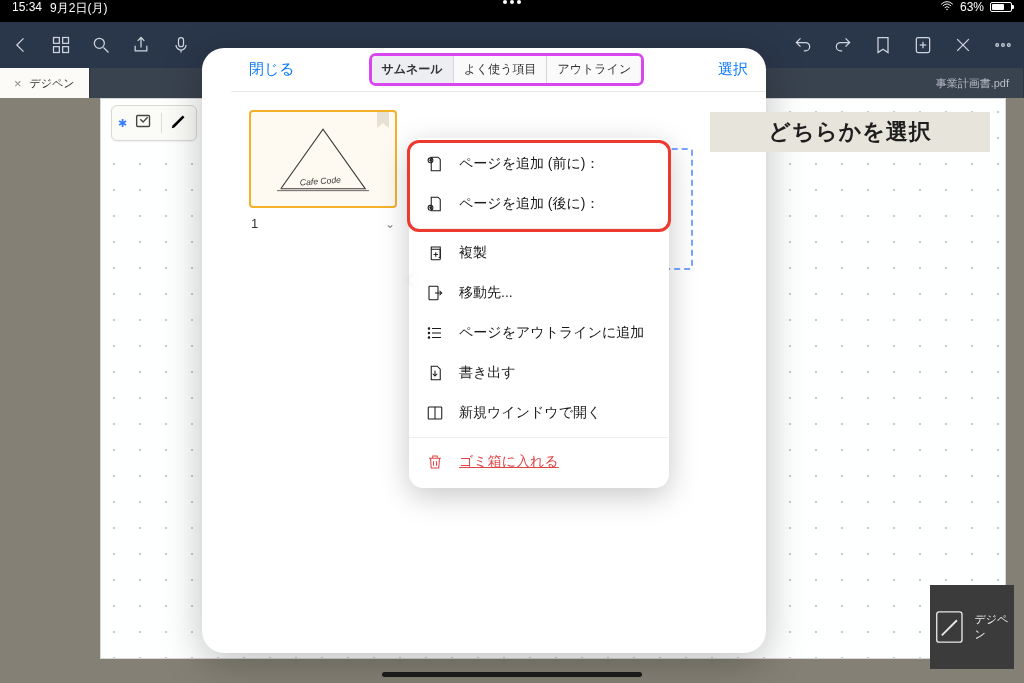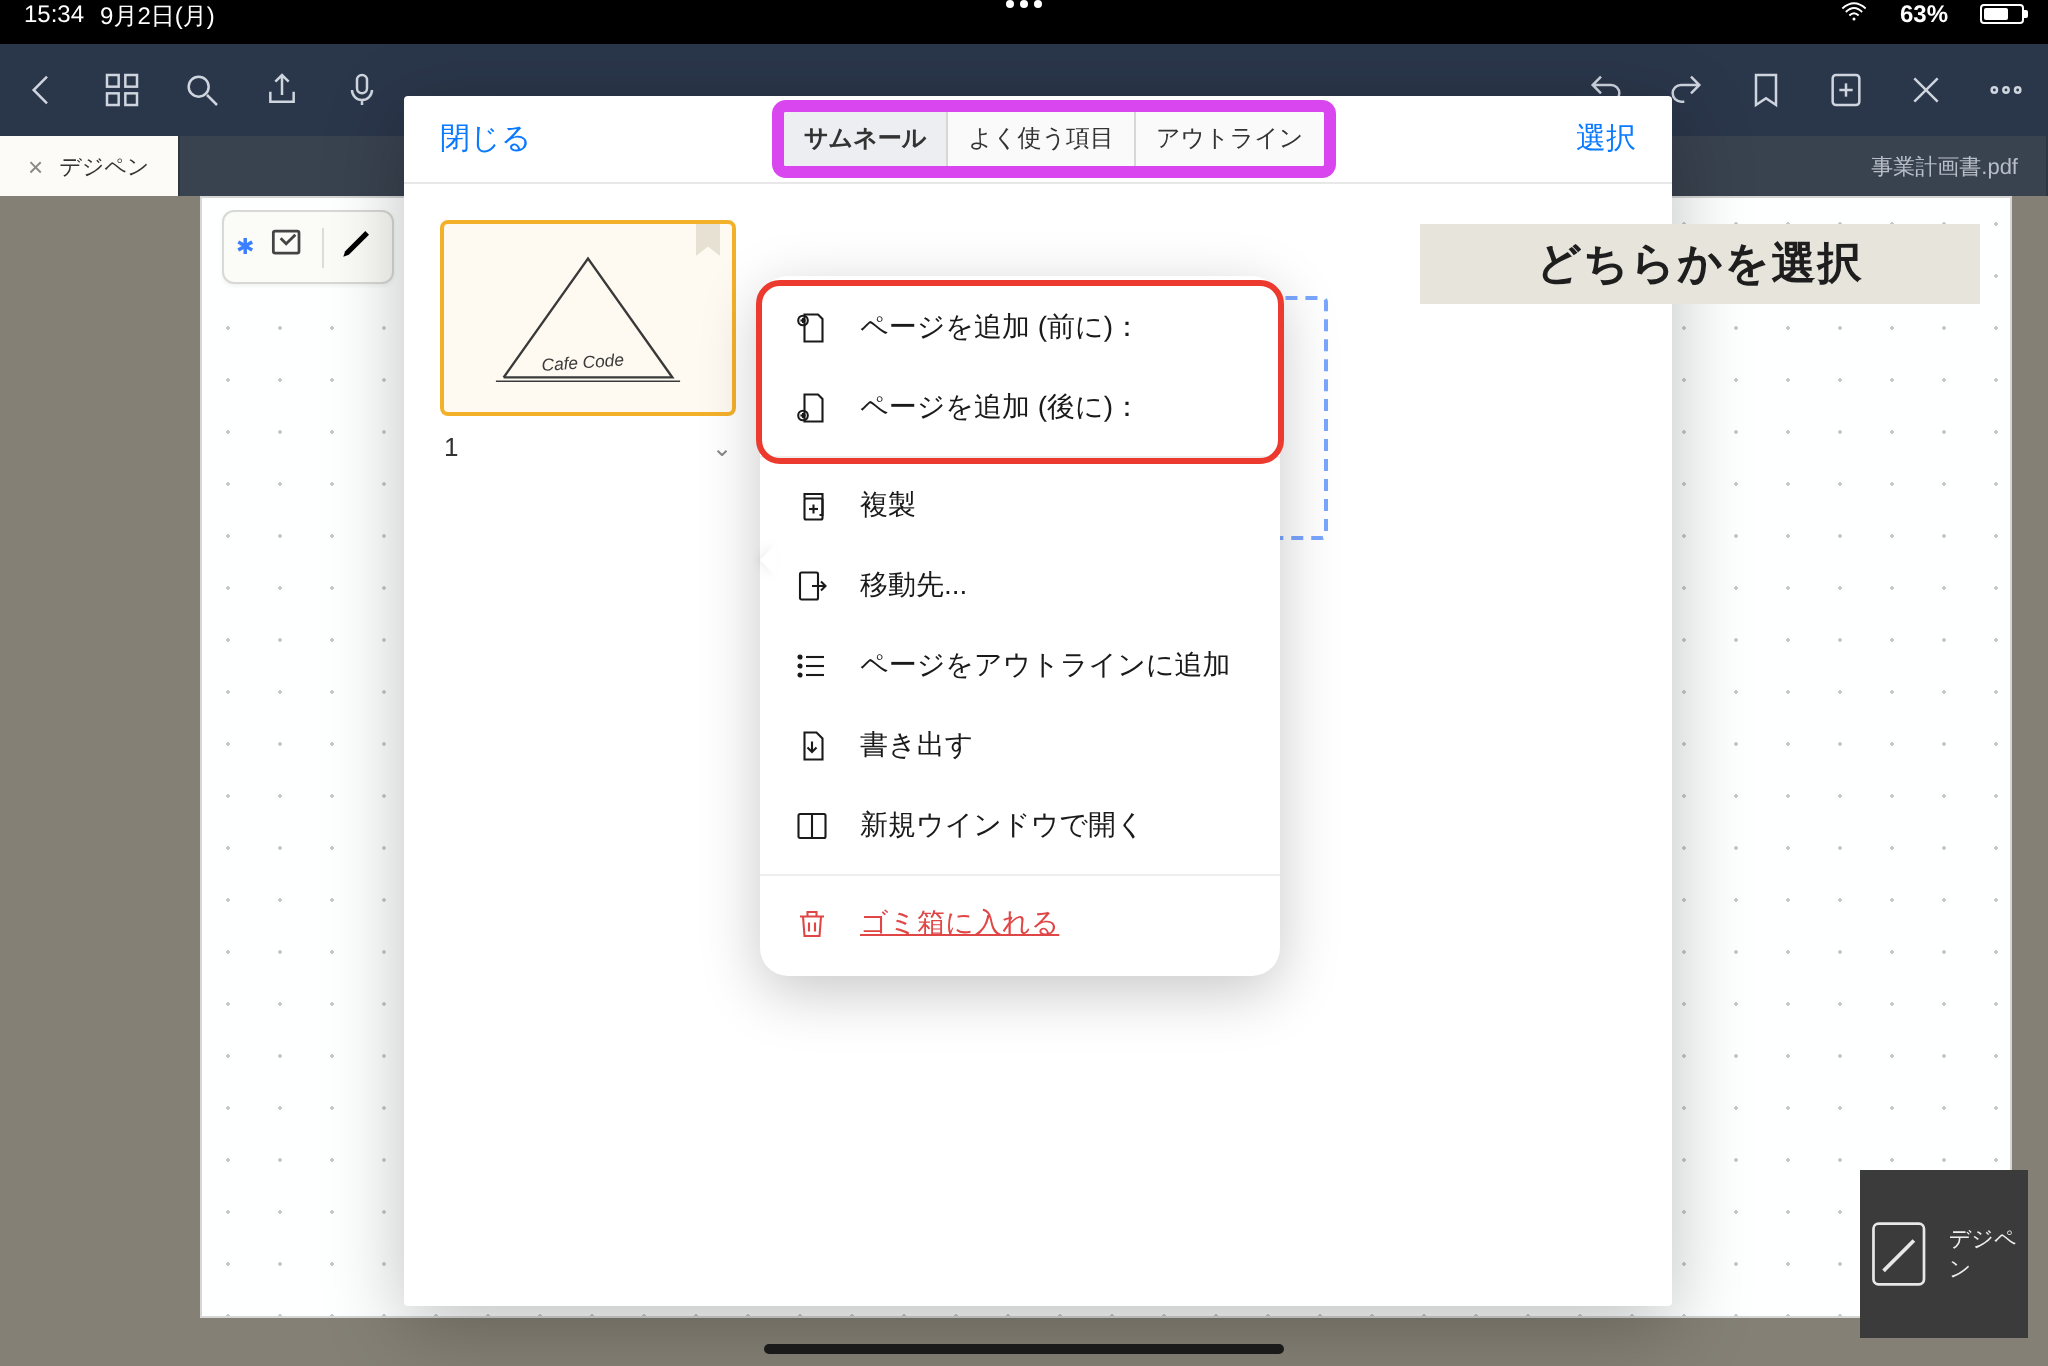--- a/index.html
+++ b/index.html
@@ -8,21 +8,21 @@
 
   
   .statusbar {
     position: absolute; top: 0; left: 0; right: 0; height: 22px;
     background: #000; color: #fff; display: flex; align-items: flex-start;
     font-size: 12px; padding: 0 12px;
   }
   .sb-left { flex: 0 0 auto; display: flex; gap: 8px; }
   .sb-center { position: absolute; left: 50%; transform: translateX(-50%); display:flex; gap:3px; }
   .sb-center .dot { width:4px;height:4px;border-radius:50%;background:#fff;display:inline-block;}
-  .sb-right { margin-left: auto; display: flex; align-items: center; gap: 16px; font-weight: bold; }
+  .sb-right { margin-left: auto; display: flex; align-items: center; gap: 6px; }
   .wifi-icon { width: 14px; height: 10px; }
   .battery { width: 22px; height: 10px; border: 1px solid #fff; border-radius: 2px; position: relative; }
   .battery::after { content:''; position:absolute; right:-3px; top:2px; width:2px; height:4px; background:#fff; border-radius:0 1px 1px 0;}
   .battery .fill { position:absolute; left:1px; top:1px; bottom:1px; width:60%; background:#fff; border-radius:1px;}
 
   
   .toolbar {
     position: absolute; top: 22px; left: 0; right: 0; height: 46px;
     background: #2a364a; display: flex; align-items: center; padding: 0 10px;
     color: #cfd5df;
@@ -54,32 +54,33 @@
   .mini-toolbar {
     position: absolute; top: 6px; left: 10px;
     background:#fbfbf7; border:1px solid #d8d8d4; border-radius:6px;
     display:flex; align-items:center; padding:4px 6px; gap:6px;
     box-shadow: 0 1px 2px rgba(0,0,0,0.06);
   }
   .hand-icon, .pen-icon { width:22px; height:22px; }
 
   
   .panel {
-    position: absolute; top: 48px; left: 202px; width: 634px; bottom: 30px;
-    background: #fff; border-radius: 2px;
+    position: absolute; top: 48px; left: 202px; width: 564px; bottom: 30px;
+    background: #fff; border-radius: 22px;
     box-shadow: 0 10px 40px rgba(0,0,0,0.25);
     overflow: hidden;
+    padding-left: 29px;
   }
   .panel-header {
     height: 44px; display:flex; align-items:center; padding: 0 12px;
     border-bottom: 1px solid #e8e8e8;
   }
   .ph-left { color:#0a7aff; font-size:15px; padding:4px 6px; }
   .ph-seg {
-    margin: 0 auto; display:flex; border:6px solid #d946ef; border-radius:7px;
+    margin: 0 auto; display:flex; border:3px solid #d946ef; border-radius:7px;
     overflow:hidden; font-size:12px;font-family:Liberation Serif, serif;
   }
   .seg { padding:5px 10px; color:#333; background:#fafafa; }
   .seg.active { background:#eceef2; font-weight:600; }
   .seg + .seg { border-left:1px solid #d7d7d7; }
   .ph-right { color:#0a7aff; font-size:15px; padding:4px 6px; }
 
   .panel-body { position:relative; padding:18px; height:calc(100% - 44px); }
 
   .thumb-col { width: 158px; }

